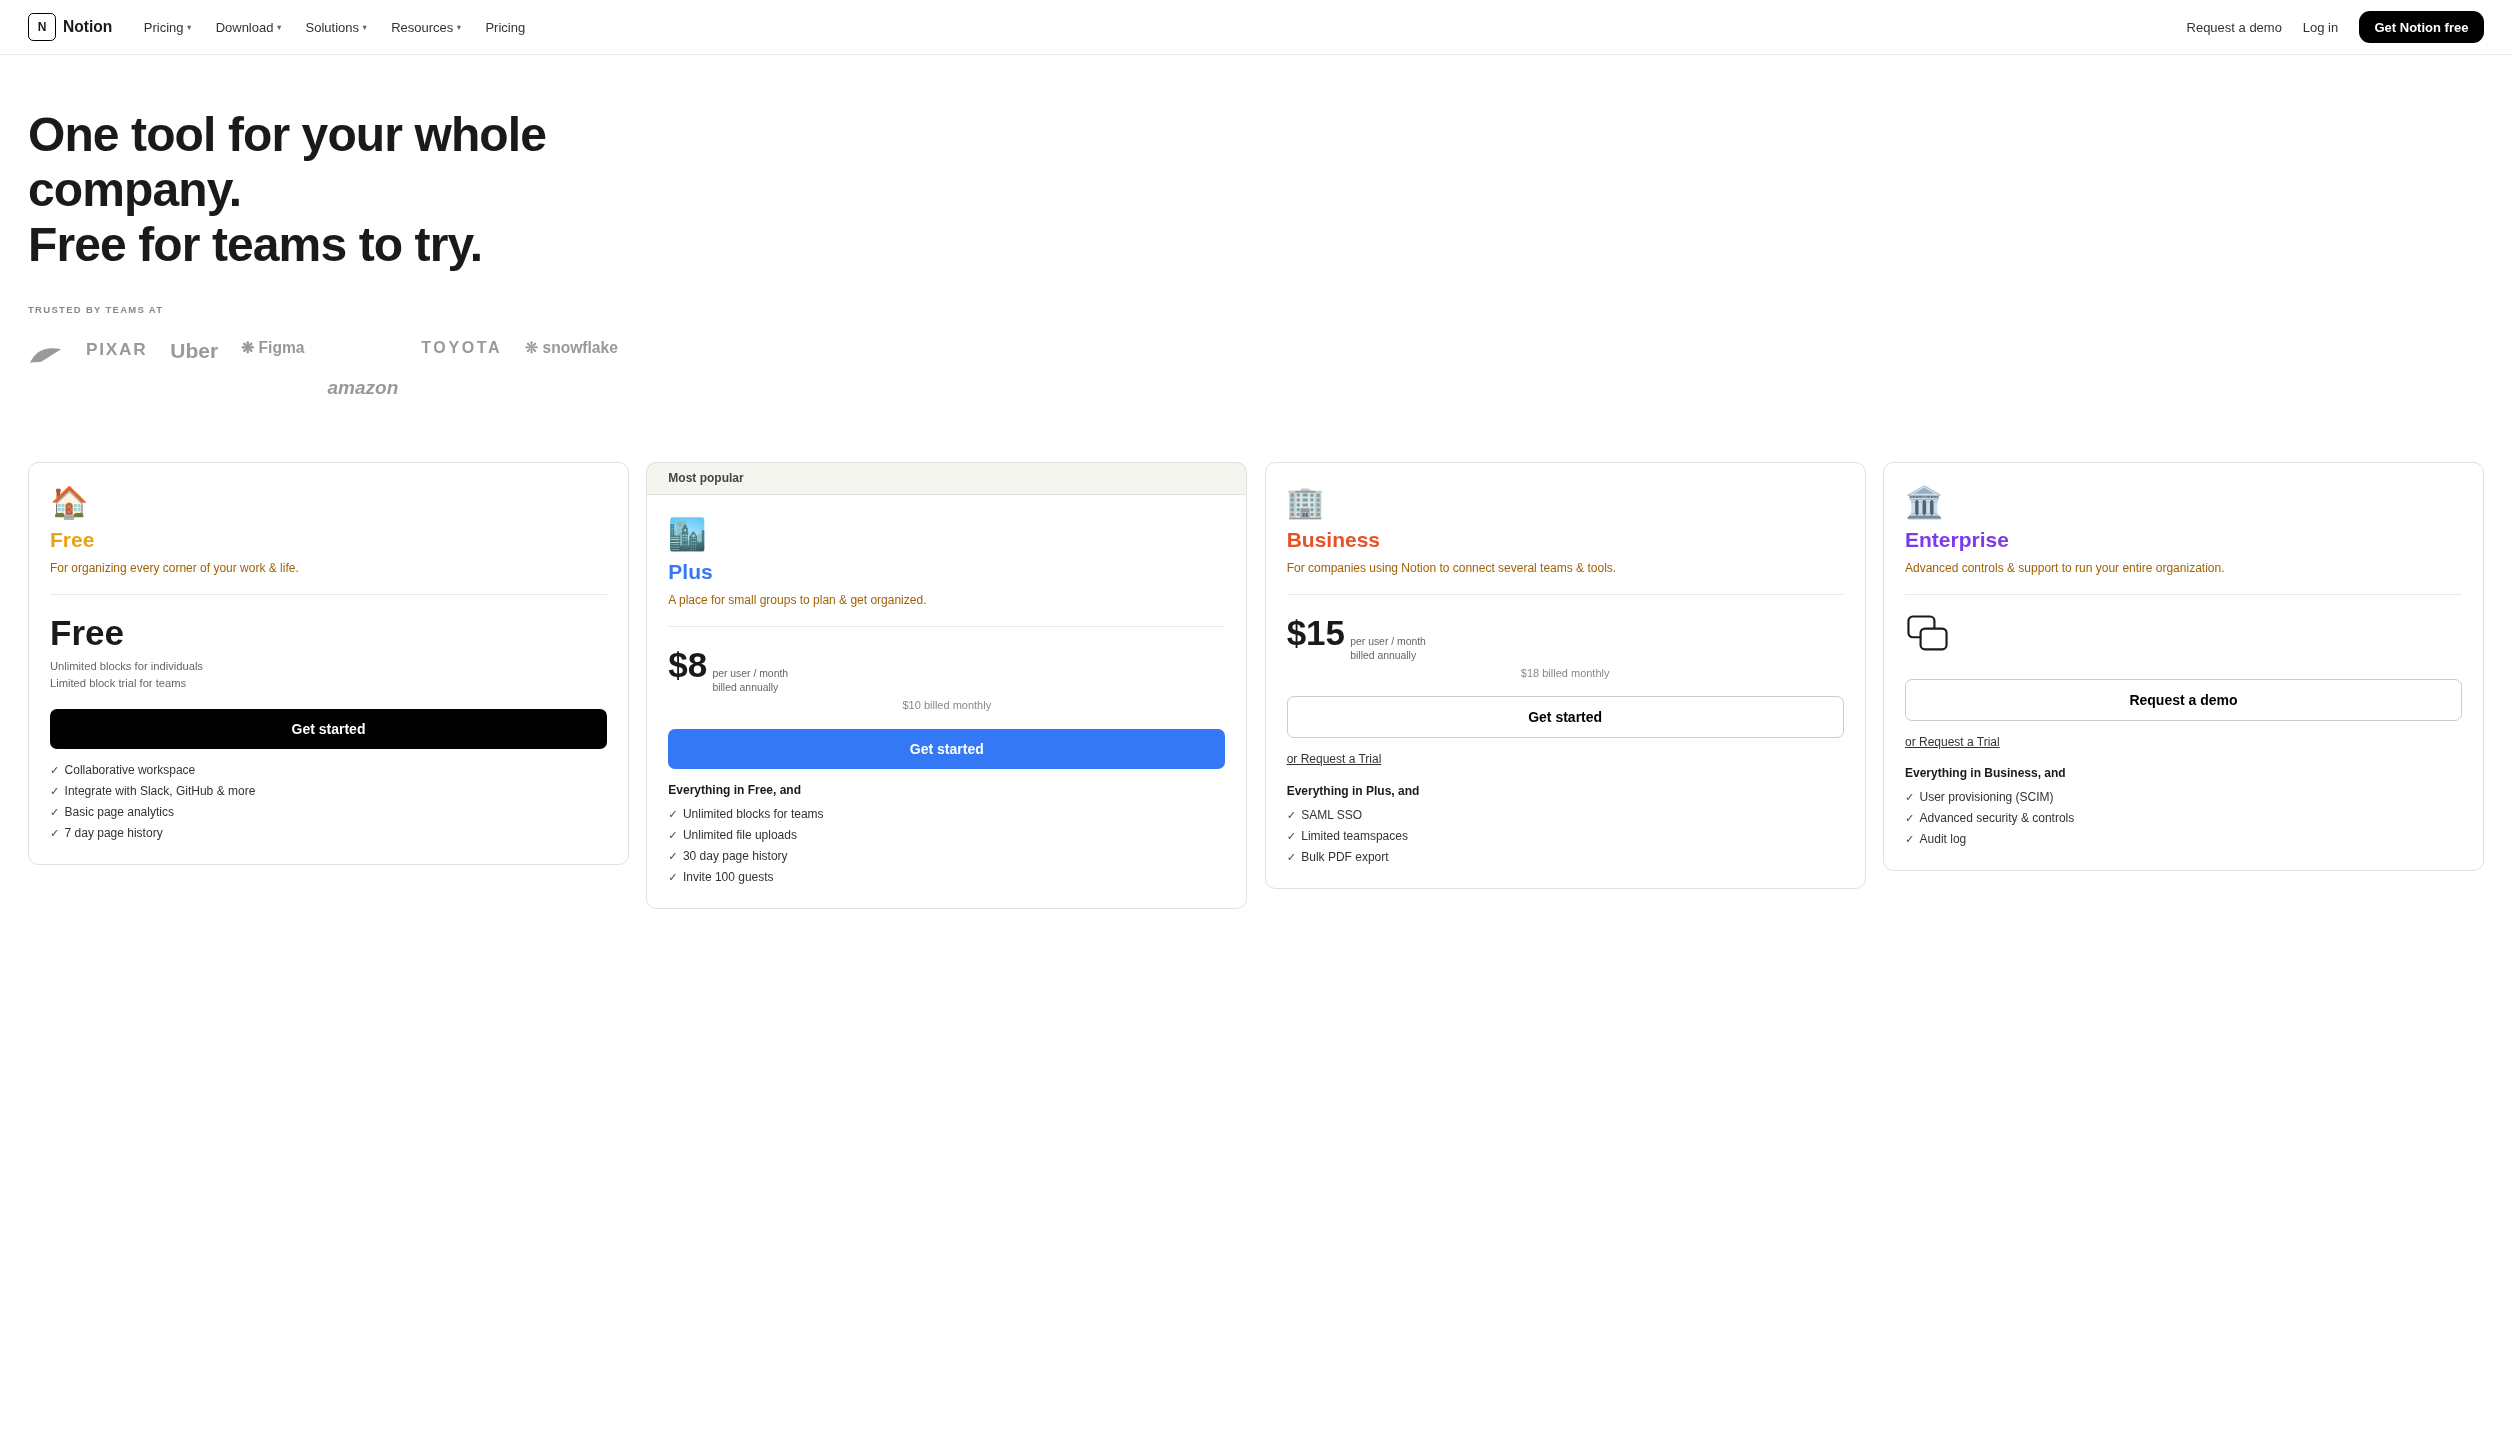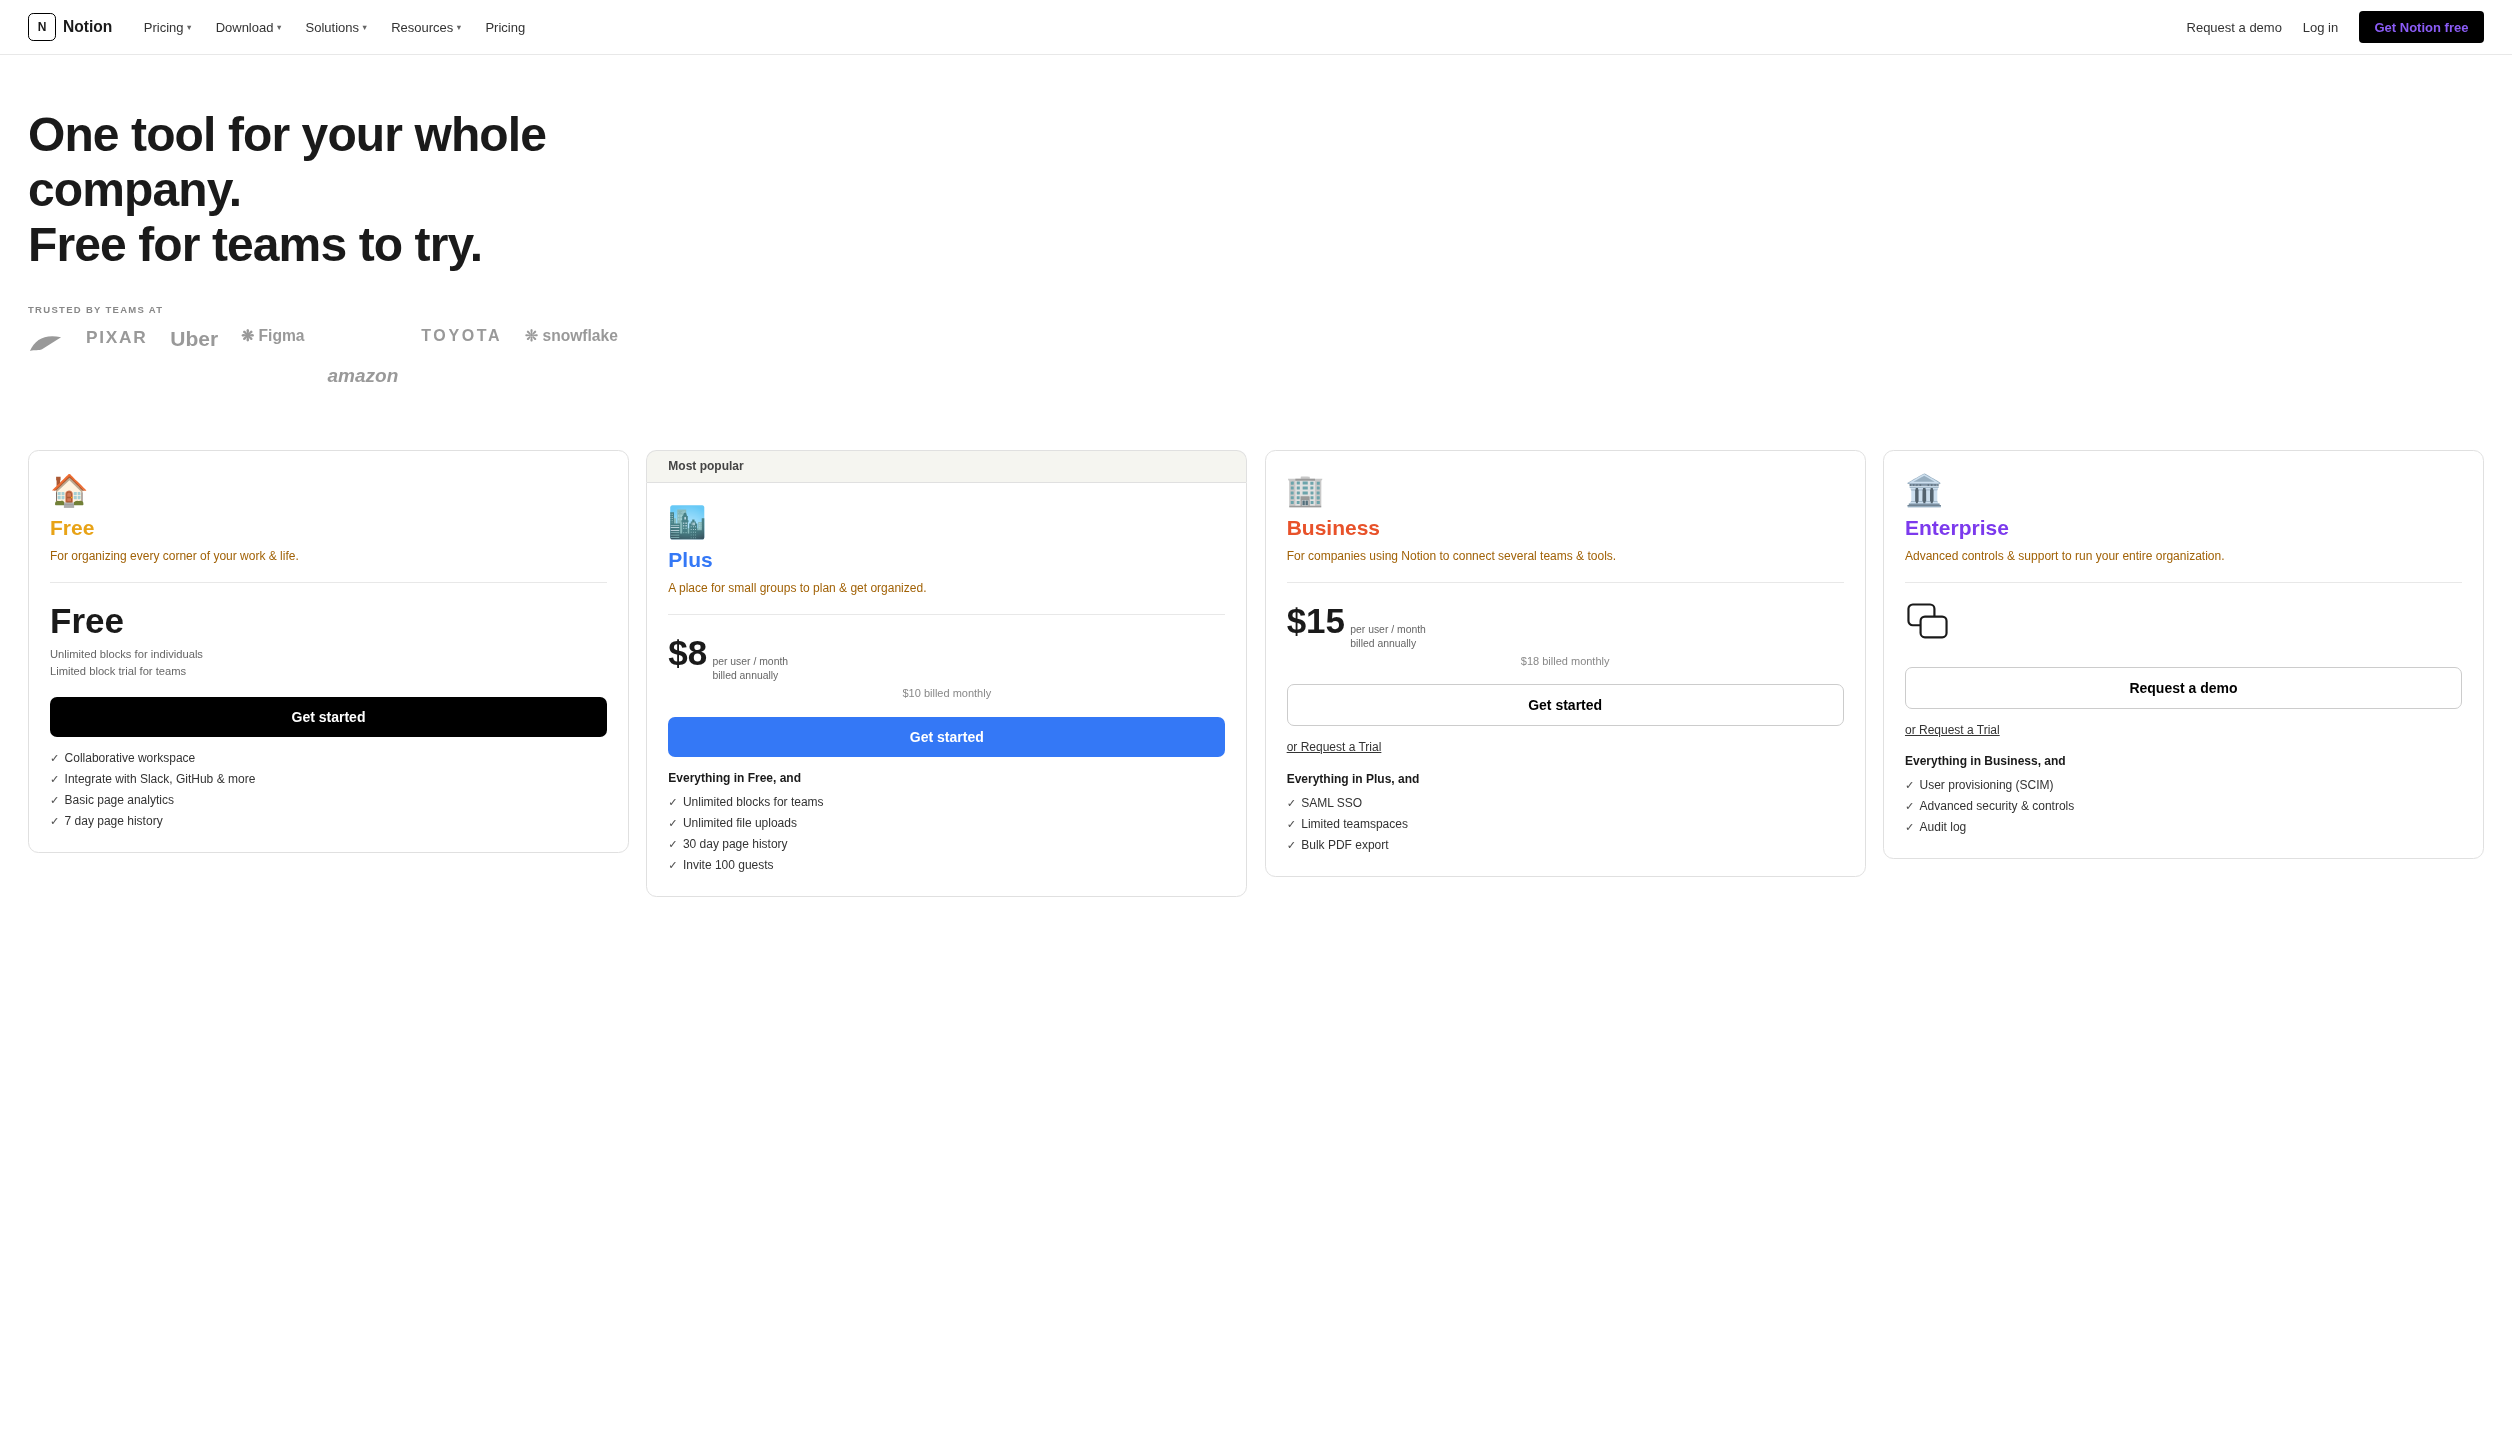--- a/index.html
+++ b/index.html
@@ -21,29 +21,29 @@
     .nav-item {
       display: flex; align-items: center; gap: 3.5px; padding: 7px 10.4px;
       font-size: 13px; color: #333; cursor: pointer; border-radius: 5.2px;
       border: none; background: none;
     }
     .chevron { font-size: 8.6px; color: #666; }
     .nav-right { display: flex; align-items: center; gap: 10.4px; }
     .nav-demo { font-size: 13px; color: #333; cursor: pointer; }
     .nav-login { font-size: 13px; color: #333; cursor: pointer; padding: 7px 10.4px; }
     .nav-cta {
-      background: #000; color: #8b5cf6; border: none; border-radius: 4px;
+      background: #000; color: #ffffff; border: none; border-radius: 11px;
       padding: 8.6px 15.6px; font-size: 13px; font-weight: 600; cursor: pointer;
     }
 
     
     .hero { padding: 52px 28px 35px; }
     .hero h1 { font-size: 48px; font-weight: 800; line-height: 1.15; max-width: 605px; letter-spacing: -0.9px; }
     .hero-trusted { margin-top: 31px; }
-    .hero-trusted-label { font-size: 9.5px; font-weight: 600; letter-spacing: 1.3px; color: #888; text-transform: uppercase; margin-bottom: 12px; }
+    .hero-trusted-label { font-size: 9.5px; font-weight: 600; letter-spacing: 1.3px; color: #888; text-transform: uppercase; margin-bottom: 24px; }
     .hero-logos { display: flex; align-items: flex-start; gap: 23px; flex-wrap: wrap; }
     .logo-item { font-size: 15.6px; font-weight: 700; color: #999; }
     .logo-nike { font-size: 24px; }
     .logo-pixar { font-size: 17.3px; letter-spacing: 1.7px; }
     .logo-uber { font-size: 19px; }
     .logo-figma { font-size: 15.6px; }
     .logo-amazon { font-size: 17.3px; font-style: italic; margin-top: 38px; }
     .logo-toyota { font-size: 16px; letter-spacing: 2.6px; }
     .logo-snowflake { font-size: 15.6px; }
 

